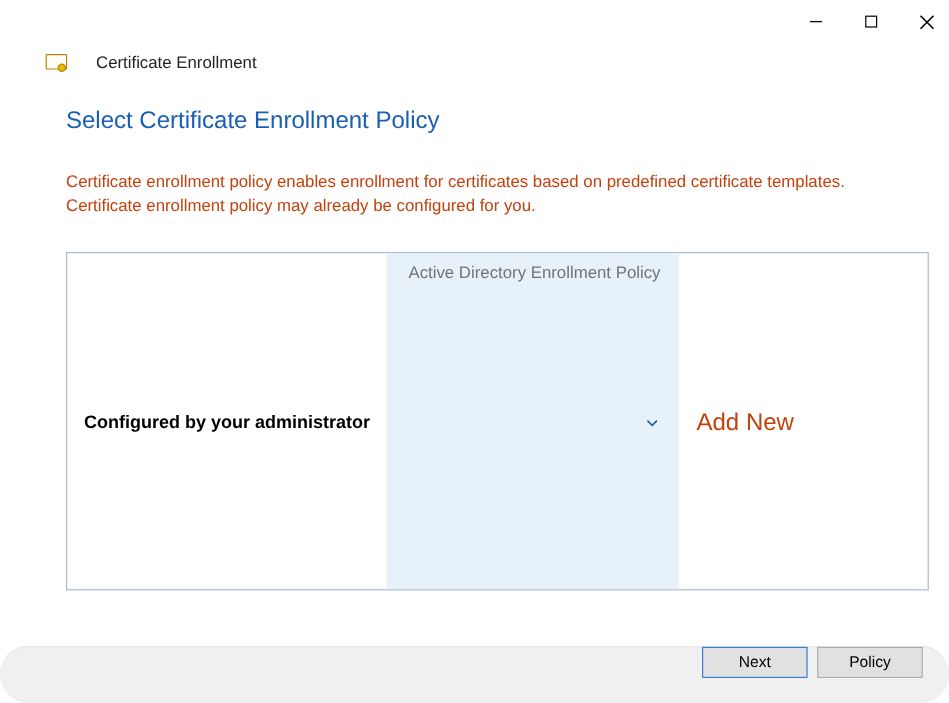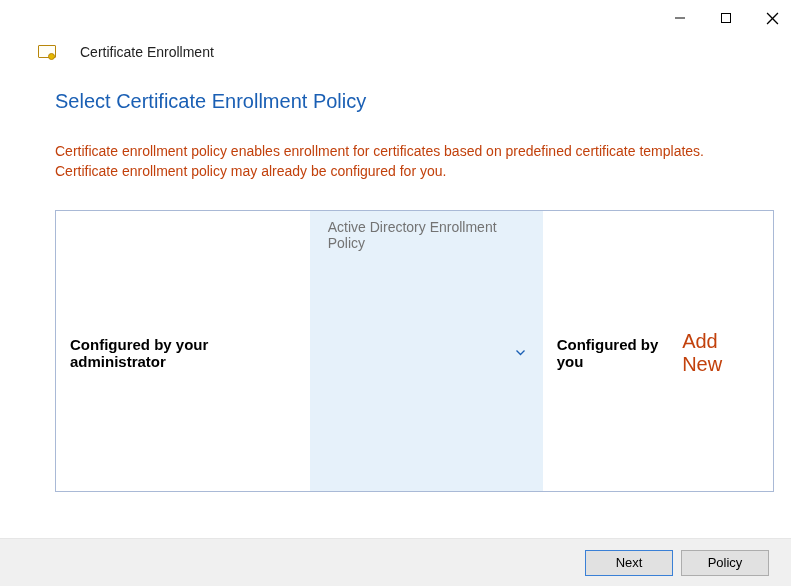--- a/index.html
+++ b/index.html
@@ -116,23 +116,24 @@
     .footer {
       position: absolute;
       left: 0;
       right: 0;
       bottom: 0;
       height: 48px;
       background: #f0f0f0;
       border-top: 1px solid #e6e6e6;
       display: flex;
       justify-content: flex-end;
-      align-items: center;
+      align-items: flex-start;
       gap: 8px;
       padding-right: 22px;
+      border-radius: 24px;
     }
     .btn {
       min-width: 88px;
       height: 26px;
       line-height: 24px;
       text-align: center;
       font-size: 13px;
       background: #e1e1e1;
       border: 1px solid #adadad;
       cursor: pointer;
@@ -182,21 +183,20 @@
     </div>
     <div class="policy-item">
       <span>Active Directory Enrollment Policy</span>
       <span class="chevron">
         <svg width="9" height="6" viewBox="0 0 9 6">
             <path d="M0.5 0.5 L4.5 4.5 L8.5 0.5" fill="none" stroke="#1a5fb4" stroke-width="1.3"></path>
           </svg>
       </span>
     </div>
     <div class="section-header">
-      <span>Configured by you</span>
       <span class="add-new">Add New</span>
     </div>
   </div>
 </div>
 
 <div class="footer">
   <div class="btn primary">Next</div>
   <div class="btn">Policy</div>
 </div>
 

